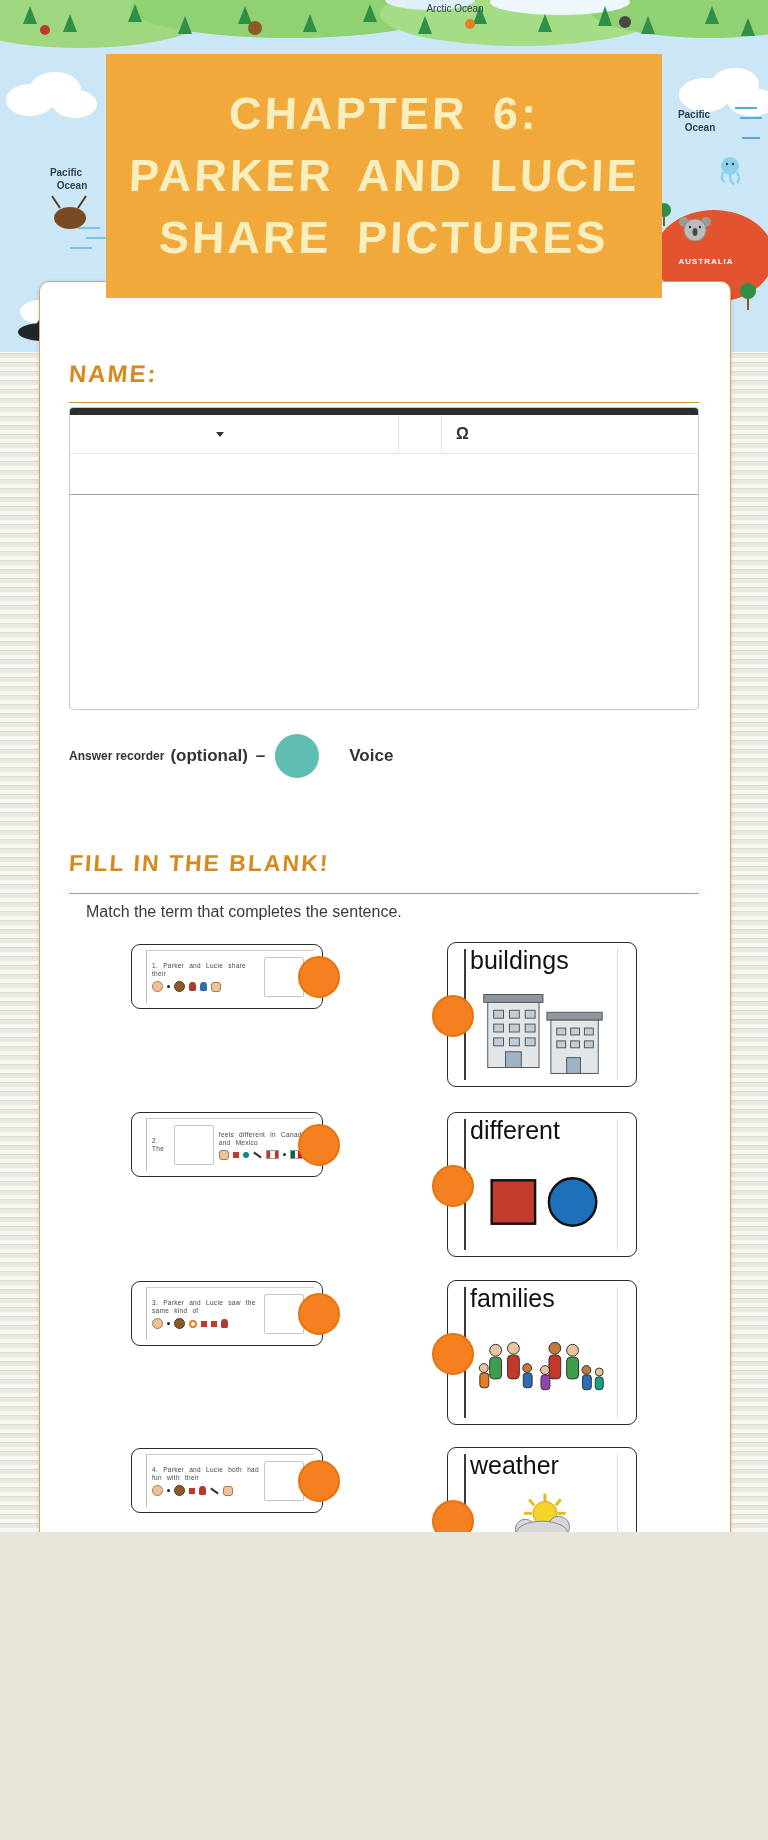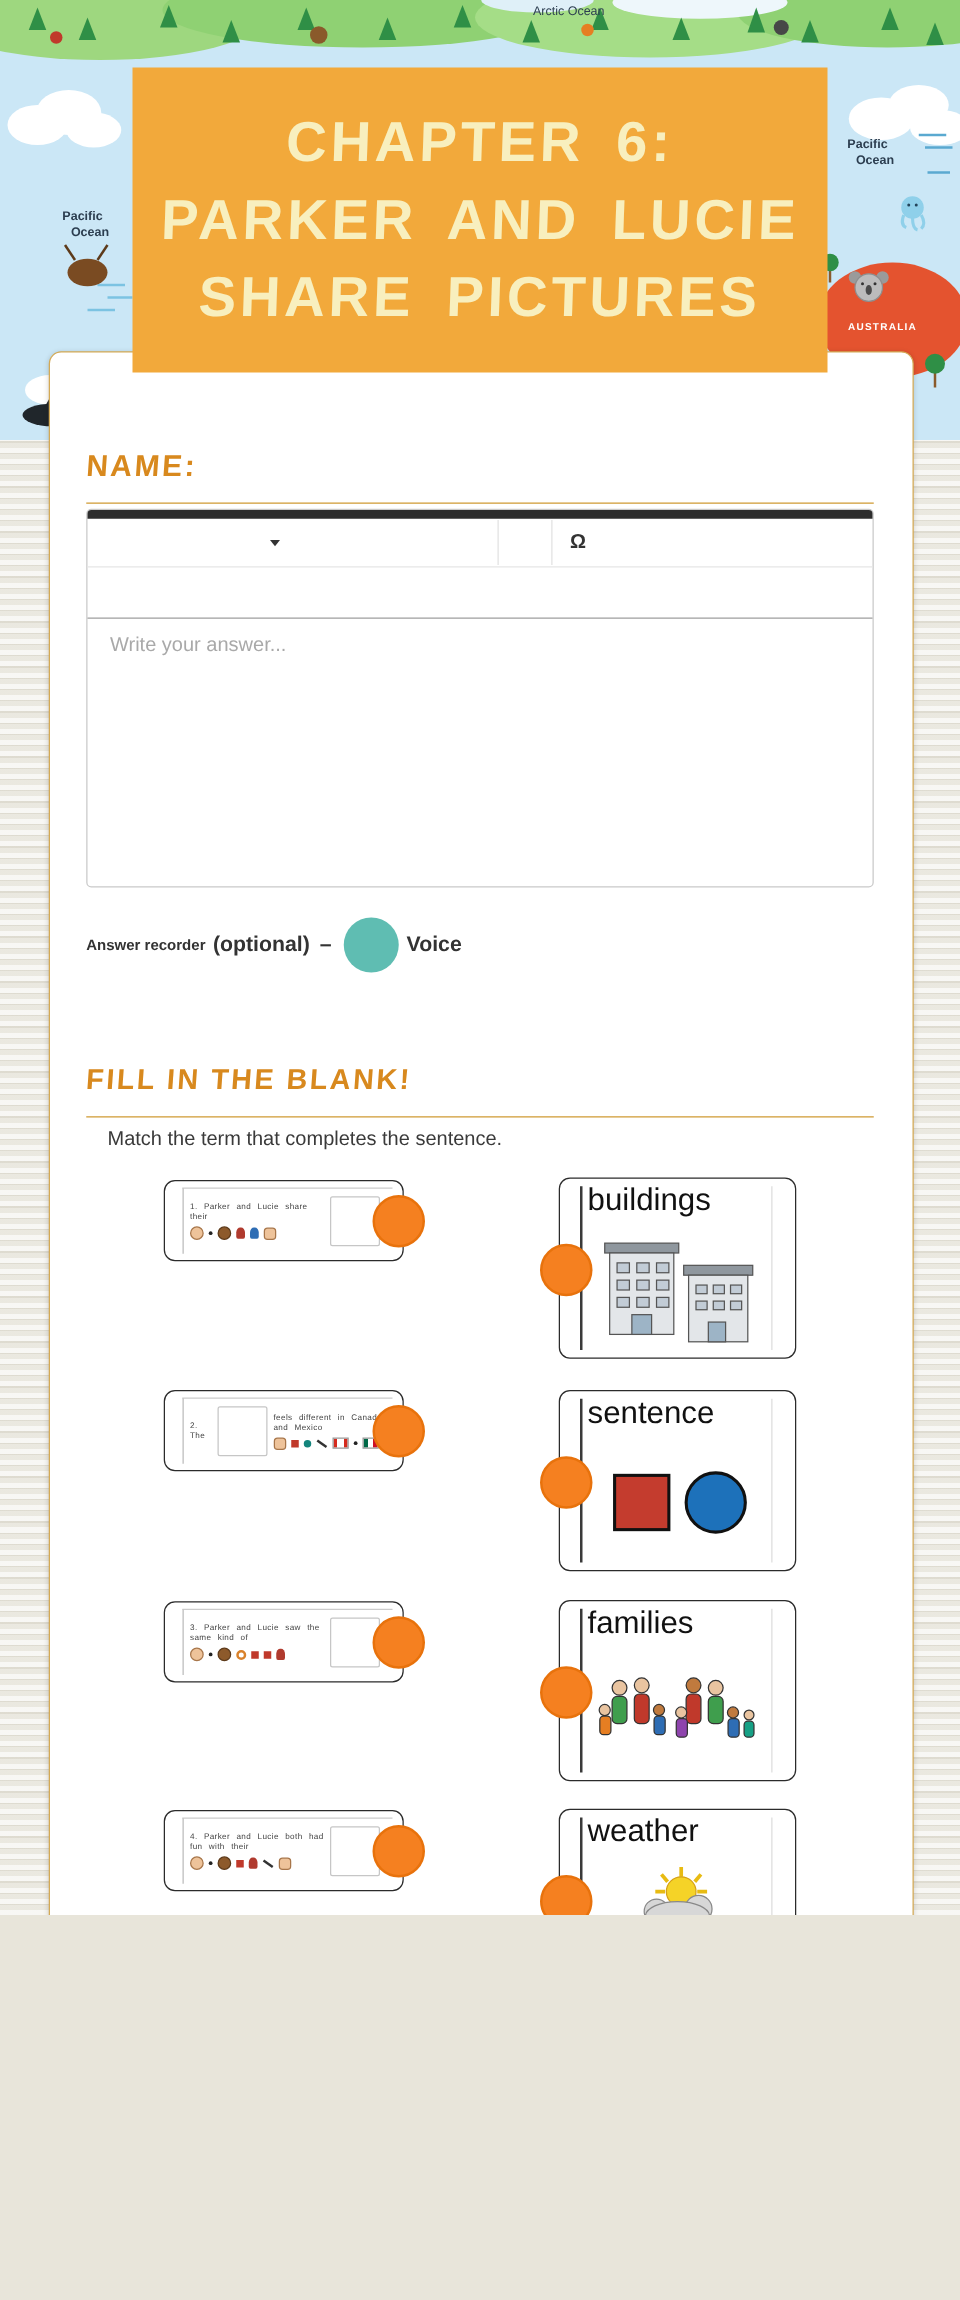--- a/index.html
+++ b/index.html
@@ -34,21 +34,21 @@
   #omega-btn{left:372px;top:7px;width:60px;height:38px;display:flex;align-items:center;justify-content:flex-start;
              padding-left:14px;box-sizing:border-box;font-size:16px;font-weight:bold;color:#333;cursor:pointer;}
   #answer-area{left:0;top:87px;width:100%;height:216px;padding:13px 18px;box-sizing:border-box;cursor:text;}
   #placeholder{color:#a9a9a9;font-size:16px;}
   
   #recorder{left:69px;top:733px;width:630px;height:46px;display:flex;align-items:center;z-index:4;}
   .rec-label{font-size:12px;font-weight:bold;color:#333;}
   .rec-opt{font-size:17px;font-weight:bold;color:#333;margin-left:6px;}
   .rec-dash{font-size:17px;font-weight:bold;color:#333;margin:0 10px 0 8px;}
   #voice-btn{width:44px;height:44px;border-radius:50%;background:#5fbdb2;cursor:pointer;}
-  .voice-label{font-size:17px;font-weight:bold;color:#333;margin-left:6px;}
+  .voice-label{font-size:17px;font-weight:bold;color:#333;margin-left:30px;}
   
   .instruction{font-size:16px;color:#3a3a3a;z-index:4;margin-left:17px;}
   .lcard{left:131px;width:192px;height:65px;background:#fff;border:1.5px solid #2b2b2b;border-radius:9px;
          box-sizing:border-box;z-index:4;}
   .lcard-inner{position:absolute;left:14px;top:5px;right:8px;bottom:5px;
                border-left:1px solid #bbb;border-top:1px solid #ccc;
                display:flex;align-items:center;gap:5px;padding-left:5px;box-sizing:border-box;}
   .sent{display:flex;flex-direction:column;gap:3px;}
   .words{font-size:6.5px;letter-spacing:.3px;color:#444;line-height:8px;word-spacing:3px;}
   .chips{display:flex;align-items:center;gap:4px;}
@@ -206,23 +206,20 @@
     <div id="toolbar-row1" class="abs"></div>
     <div id="toolbar-row2" class="abs"></div>
     <div id="dd-btn" class="abs">
       <span class="caret"></span>
     </div>
     <div class="abs tb-sep" style="left:328px;"></div>
     <div class="abs tb-sep" style="left:371px;"></div>
     <div id="omega-btn" class="abs">
       <span>Ω</span>
     </div>
-    <div id="answer-area" class="abs">
-      <span id="placeholder">Write your answer...</span>
-    </div>
   </div>
 
   <div id="recorder" class="abs">
     <span class="rec-label">Answer recorder</span>
     <span class="rec-opt">(optional)</span>
     <span class="rec-dash">–</span>
     <div id="voice-btn"></div>
     <span class="voice-label">Voice</span>
   </div>
 
@@ -357,21 +354,21 @@
           <rect x="100" y="72" width="14" height="16" fill="#9db4c6"></rect>
         </g>
       </svg>
     </div>
     <div class="dot-btn dotR"></div>
   </div>
 
   <div class="abs rcard" style="top:1112px;">
     <div class="rspine"></div>
     <div class="rline"></div>
-    <div class="rlabel">sentence</div>
+    <div class="rlabel">different</div>
     <div class="rimg">
       <svg width="150" height="92" viewBox="0 0 150 92">
         <rect x="24" y="24" width="44" height="44" fill="#c43c2e" stroke="#111" stroke-width="2.5"></rect>
         <circle cx="106" cy="46" r="24" fill="#1d71ba" stroke="#111" stroke-width="2.5"></circle>
       </svg>
     </div>
     <div class="dot-btn dotR"></div>
   </div>
 
   <div class="abs rcard" style="top:1280px;">

